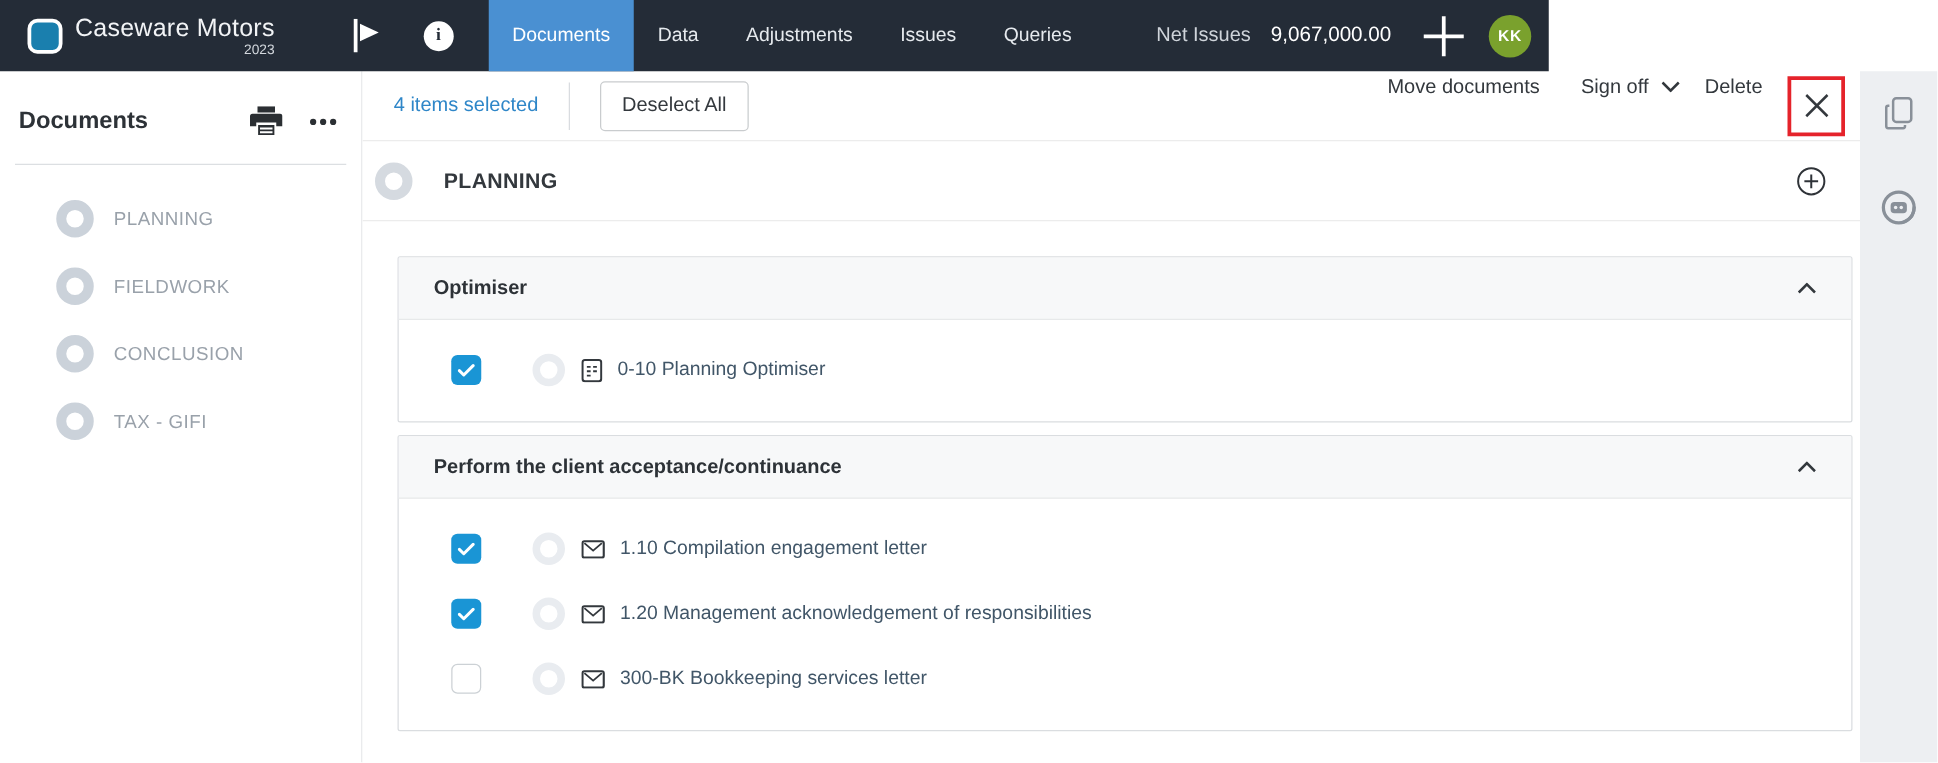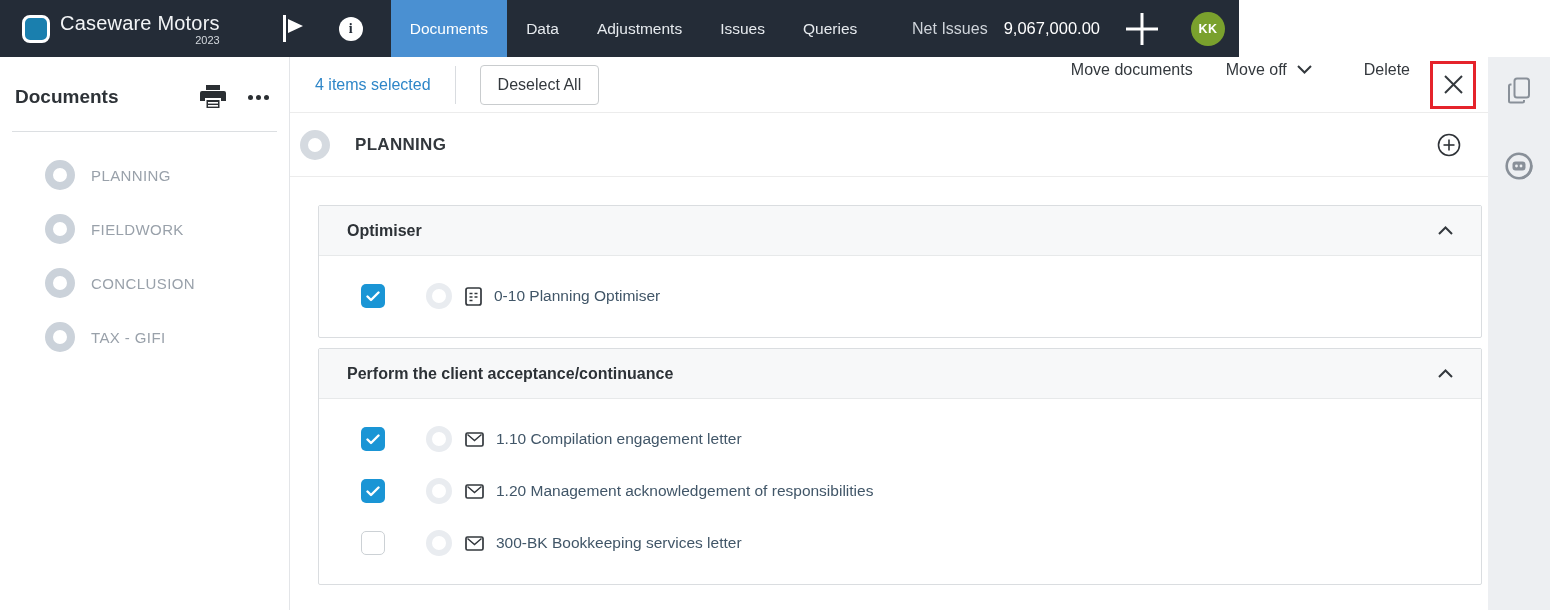--- a/index.html
+++ b/index.html
@@ -14,21 +14,21 @@
   .brand-year { color:#d3d8dd; font-size:11px; line-height:12px; margin-top:0; }
   .flag-btn { margin-left:62px; display:flex; align-items:center; }
   .info-btn { margin-left:34px; width:24px; height:24px; background:#fff; border-radius:50%; color:#242c37; font-weight:bold; font-size:14px; display:flex; align-items:center; justify-content:center; font-family:"Liberation Serif",serif; }
   .tabs { display:flex; height:57px; margin-left:28px; }
   .tab { height:57px; display:flex; align-items:center; padding:0 19px; color:#e6eaee; font-size:15.5px; cursor:pointer; }
   .tab.active { background:#4a90d2; color:#ffffff; }
   .top-right { margin-left:auto; display:flex; align-items:center; margin-right:14px; }
   .net-income-label { color:#cfd4da; font-size:16px; }
   .net-income-value { color:#ffffff; font-size:16.5px; margin-left:16px; }
   .plus-btn { margin-left:24px; display:flex; align-items:center; }
-  .avatar { width:34px; height:34px; border-radius:50%; background:#7aa12d; color:#fff; font-size:12.5px; font-weight:bold; display:flex; align-items:center; justify-content:center; margin-left:31px; letter-spacing:0.5px; }
+  .avatar { width:34px; height:34px; border-radius:50%; background:#7aa12d; color:#fff; font-size:12.5px; font-weight:bold; display:flex; align-items:center; justify-content:center; margin-left:18px; letter-spacing:0.5px; }
 
   
   .sidebar { position:absolute; top:57px; left:0; width:290px; bottom:0; background:#fff; border-right:1px solid #e3e5e8; }
   .sidebar-head { display:flex; align-items:center; padding:28px 20px 0 15px; }
   .sidebar-title { font-size:19px; font-weight:bold; color:#2d3237; }
   .printer-btn { margin-left:auto; display:flex; }
   .ellipsis-btn { margin-left:22px; display:flex; align-items:center; gap:3px; }
   .ellipsis-btn i { width:5px; height:5px; border-radius:50%; background:#2b2f33; }
   .sidebar-divider { height:1px; background:#dcdfe2; margin:22px 12px 0 12px; }
   .side-items { margin-top:16px; }
@@ -45,21 +45,21 @@
   
   .main { position:absolute; top:57px; left:290px; right:62px; bottom:0; background:#fff; overflow:hidden; }
   .toolbar { height:56px; display:flex; align-items:center; padding:0 12px 0 25px; border-bottom:1px solid #ececec; }
   .sel-count { color:#2e86c8; font-size:16px; cursor:pointer; }
   .vsep { width:1px; height:38px; background:#d9dce0; margin:0 24px; }
   .deselect-btn { border:1px solid #c9ccce; border-radius:4px; background:#fff; color:#33383d; font-size:16px; padding:10px 17px; font-family:"Liberation Sans",sans-serif; cursor:pointer; }
   .toolbar-right { margin-left:auto; display:flex; align-items:flex-start; }
   .tb-action { color:#33383d; font-size:16px; cursor:pointer; }
   .signoff-group { display:flex; align-items:center; margin-left:33px; cursor:pointer; }
   .signoff-group .chev-down { margin-left:10px; }
-  .tb-delete { margin-left:52px; }
+  .tb-delete { margin-left:20px; }
   .close-annot { margin-left:20px; width:46px; height:48px; border:3px solid #e5232b; display:flex; align-items:center; justify-content:center; }
   .close-x { display:flex; cursor:pointer; }
 
   .phase-row { height:64px; display:flex; align-items:center; padding:0 27px 0 10px; border-bottom:1px solid #ececec; }
   .ring-phase { width:30px; height:30px; border:8px solid #d5dae0; }
   .phase-title { margin-left:25px; font-size:17px; font-weight:bold; color:#33383d; letter-spacing:0.3px; }
   .add-doc-btn { margin-left:auto; display:flex; cursor:pointer; }
 
   .groups { padding:28px 6px 0 28px; }
   .card { border:1px solid #dadde0; border-radius:2px; margin-bottom:10px; background:#fff; }
@@ -165,21 +165,21 @@
 </aside>
 
 <main class="main">
   <div class="toolbar">
     <span class="sel-count">4 items selected</span>
     <span class="vsep"></span>
     <button class="deselect-btn">Deselect All</button>
     <div class="toolbar-right">
       <span class="tb-action">Move documents</span>
       <span class="signoff-group">
-        <span class="tb-action">Move off</span>
+        <span class="tb-action">Sign off</span>
         <svg class="chev-down" width="15" height="9" viewBox="0 0 15 9">
             <polyline points="1,1 7.5,7.5 14,1" fill="none" stroke="#33383d" stroke-width="2"></polyline>
           </svg>
       </span>
       <span class="tb-action tb-delete">Delete</span>
       <span class="close-annot">
         <span class="close-x">
           <svg width="21" height="21" viewBox="0 0 21 21">
               <line x1="2" y1="2" x2="19" y2="19" stroke="#33383d" stroke-width="2"></line>
               <line x1="19" y1="2" x2="2" y2="19" stroke="#33383d" stroke-width="2"></line>

